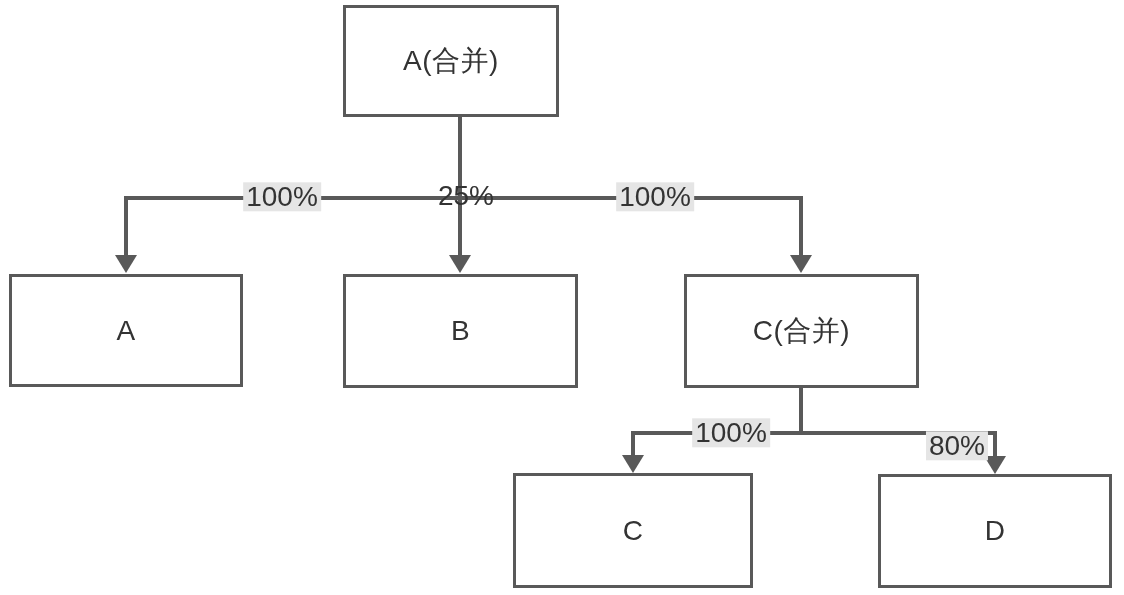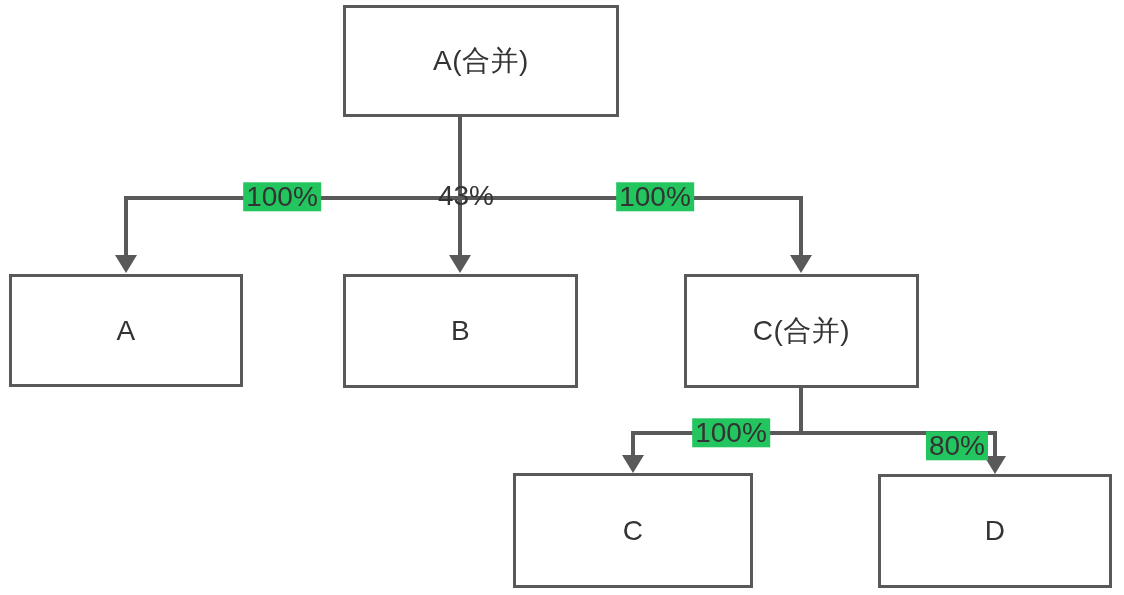--- a/index.html
+++ b/index.html
@@ -20,21 +20,21 @@
     position: absolute;
     background: #ffffff;
     border: 3px solid #595959;
     display: flex;
     align-items: center;
     justify-content: center;
     font-size: 28px;
     color: #333333;
     letter-spacing: 0.5px;
   }
-  .node-a-merged { left: 343px; top:   5px; width: 276px; height: 112px; }
+  .node-a-merged { left: 343px; top:   5px; width: 216px; height: 112px; }
   .node-a        { left:   9px; top: 274px; width: 234px; height: 113px; }
   .node-b        { left: 343px; top: 274px; width: 235px; height: 114px; }
   .node-c-merged { left: 684px; top: 274px; width: 235px; height: 114px; }
   .node-c        { left: 513px; top: 473px; width: 240px; height: 115px; }
   .node-d        { left: 878px; top: 474px; width: 234px; height: 114px; }
 
   
   .line {
     position: absolute;
     background: #595959;
@@ -65,21 +65,21 @@
   .arrow-cm { left: 790px; top: 255px; }
   .arrow-c  { left: 622px; top: 455px; }
   .arrow-d  { left: 984px; top: 456px; }
 
   
   .pct {
     position: absolute;
     transform: translate(-50%, -50%);
     font-size: 28px;
     color: #333333;
-    background: #22c55e;
+    background: #e5e5e5;
     padding: 0 3px;
     line-height: 1.05;
     white-space: nowrap;
   }
   .pct-transparent { background: transparent; padding: 0; }
   .pct-a  { left: 282px; top: 197px; }
   .pct-b  { left: 466px; top: 196px; }
   .pct-cm { left: 655px; top: 197px; }
   .pct-c  { left: 731px; top: 433px; }
   .pct-d  { left: 957px; top: 446px; }
@@ -99,21 +99,21 @@
   <div class="line drop-c"></div>
   <div class="line drop-d"></div>
 
   <div class="arrow arrow-a"></div>
   <div class="arrow arrow-b"></div>
   <div class="arrow arrow-cm"></div>
   <div class="arrow arrow-c"></div>
   <div class="arrow arrow-d"></div>
 
   <span class="pct pct-a">100%</span>
-  <span class="pct pct-b pct-transparent">43%</span>
+  <span class="pct pct-b pct-transparent">25%</span>
   <span class="pct pct-cm">100%</span>
   <span class="pct pct-c">100%</span>
   <span class="pct pct-d">80%</span>
 
   <div class="node node-a-merged">
     <span>A(合并)</span>
   </div>
   <div class="node node-a">
     <span>A</span>
   </div>

